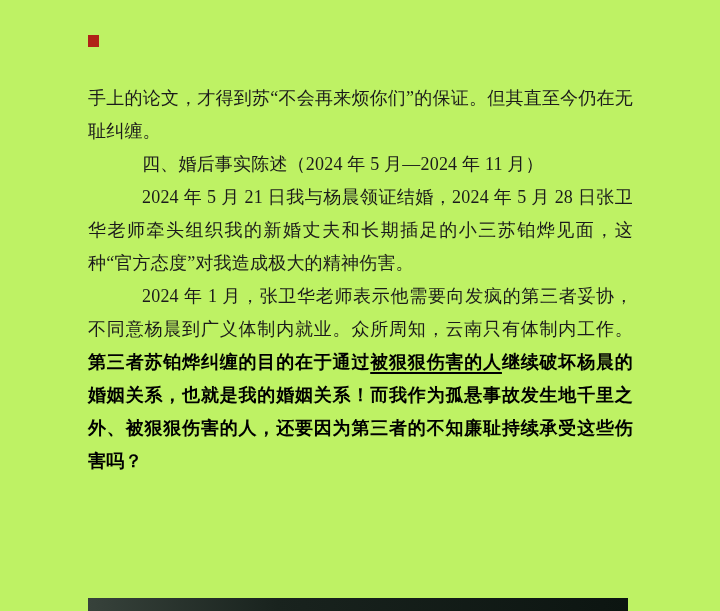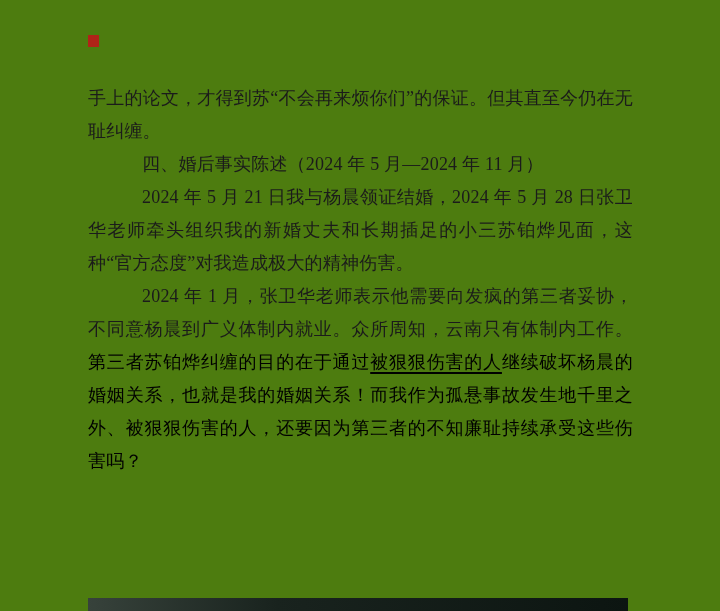--- a/index.html
+++ b/index.html
@@ -10,21 +10,21 @@
   body {
     width: 720px;
     height: 611px;
     position: relative;
     overflow: hidden;
     font-family: "Liberation Serif", "DejaVu Serif", serif;
   }
   .page {
     position: absolute;
     inset: 0;
-    background: #4d7c0f;
+    background: #bef264;
   }
   .red-marker {
     position: absolute;
     left: 88px;
     top: 35px;
     width: 11px;
     height: 12px;
   }
   .content {
     position: absolute;
@@ -44,21 +44,21 @@
   p.intro {
     text-indent: 0;
   }
   p.heading {
     text-indent: 54px;
   }
   p.para {
     text-indent: 54px;
   }
   .seg-bold {
-    font-weight: normal;
+    font-weight: bold;
     color: #000000;
   }
   .seg-underline {
     text-decoration: underline;
     text-decoration-thickness: 1.5px;
     text-underline-offset: 4px;
   }
   .bottom-strip {
     position: absolute;
     left: 88px;

